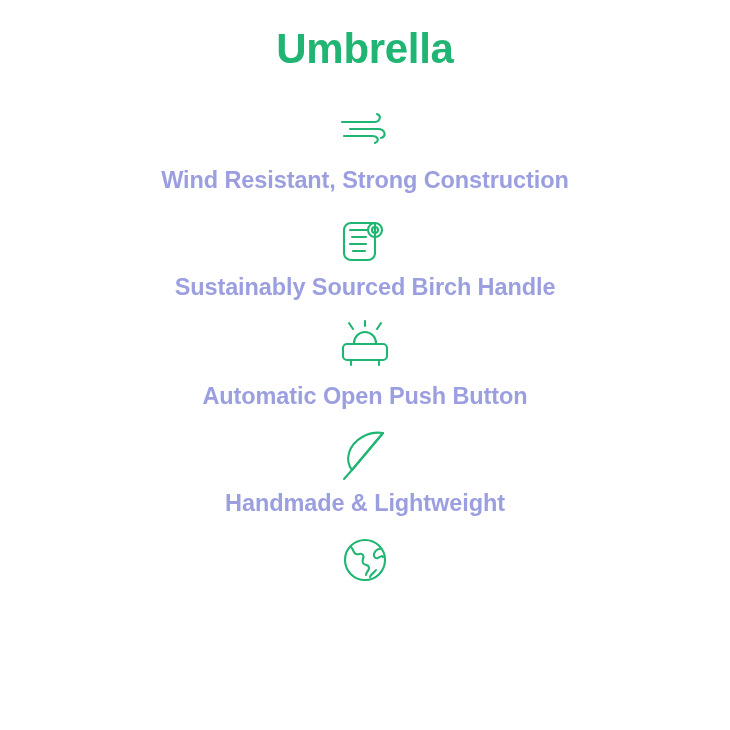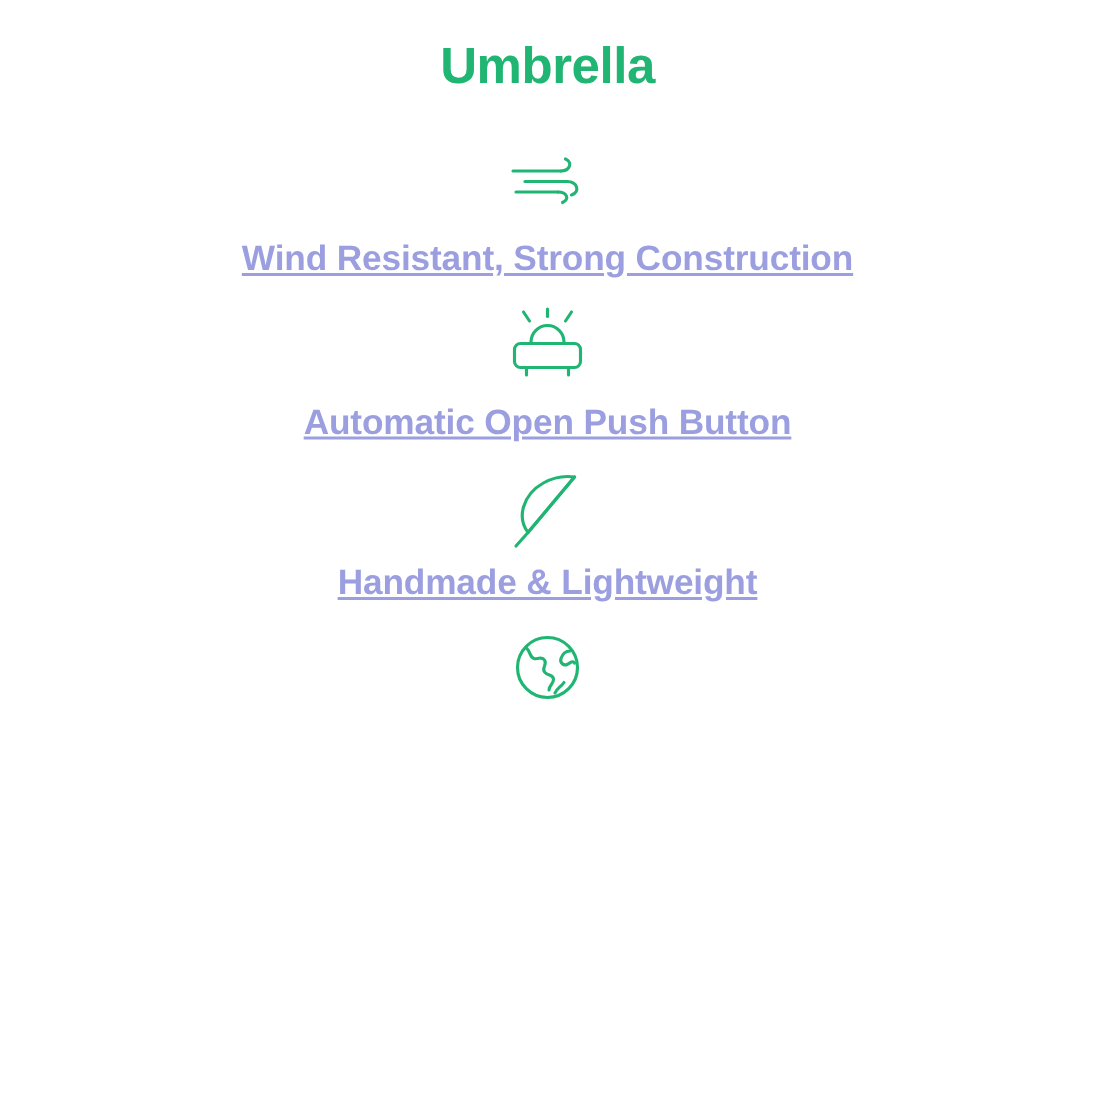--- a/index.html
+++ b/index.html
@@ -19,21 +19,21 @@
     position: relative;
     display: flex;
     flex-direction: column;
     align-items: center;
     box-sizing: border-box;
     padding-top: 26px;
   }
   .title {
     color: #21b573;
     font-weight: bold;
-    font-size: 34px;
+    font-size: 42px;
     line-height: 1.08;
     text-align: center;
     letter-spacing: -0.3px;
     margin: 0;
     padding: 0;
   }
   .title-line {
     display: block;
   }
   .features {
@@ -56,21 +56,20 @@
     height: 58px;
     width: 70px;
   }
   .feature-label {
     color: #9b9fe0;
     font-weight: bold;
     font-size: 23.5px;
     text-align: center;
     letter-spacing: -0.1px;
     margin-top: 6px;
-    text-decoration: underline;
   }
   .f0 { margin-top: 8px; }
   .f1 { margin-top: 16px; }
   .f2 { margin-top: 18px; }
   .f3 { margin-top: 16px; }
   .f4 { margin-top: 14px; }
   svg { display: block; overflow: visible; }
 </style>
 </head>
 <body>
@@ -90,20 +89,35 @@
           <path d="M16 21 H44"></path>
           <path d="M10 28 H38"></path>
           <path d="M40 14 c6 0 8 -6 3 -8"></path>
           <path d="M44 21 c7 0 9 7 3 9"></path>
           <path d="M38 28 c6 0 8 5 3 7"></path>
         </svg>
       </div>
       <div class="feature-label">Wind Resistant, Strong Construction</div>
     </div>
 
+    <div class="feature f1">
+      <div class="feature-icon">
+        <svg width="54" height="50" viewBox="0 0 54 50" fill="none" stroke="#21b573" stroke-width="2.1" stroke-linecap="round" stroke-linejoin="round">
+          <path d="M13 9 h24 a7 7 0 0 1 0 0 v30 a7 7 0 0 1 -7 7 h-17 a7 7 0 0 1 -7 -7 v-23 a7 7 0 0 1 7 -7 z"></path>
+          <ellipse cx="37" cy="16" rx="7" ry="7"></ellipse>
+          <ellipse cx="37" cy="16" rx="3" ry="3"></ellipse>
+          <path d="M12 16 h18"></path>
+          <path d="M14 23 h14"></path>
+          <path d="M12 30 h16"></path>
+          <path d="M15 37 h12"></path>
+          <path d="M37 23 v4"></path>
+        </svg>
+      </div>
+      <div class="feature-label">Sustainably Sourced Birch Handle</div>
+    </div>
 
     <div class="feature f2">
       <div class="feature-icon">
         <svg width="60" height="54" viewBox="0 0 60 54" fill="none" stroke="#21b573" stroke-width="2.1" stroke-linecap="round" stroke-linejoin="round">
           <path d="M18 8 l-4 -6"></path>
           <path d="M30 5 v-5"></path>
           <path d="M42 8 l4 -6"></path>
           <path d="M19 22 c0 -6 5 -11 11 -11 c6 0 11 5 11 11"></path>
           <path d="M12 23 h36 a4 4 0 0 1 4 4 v8 a4 4 0 0 1 -4 4 h-36 a4 4 0 0 1 -4 -4 v-8 a4 4 0 0 1 4 -4 z"></path>
           <path d="M16 39 v5"></path>

